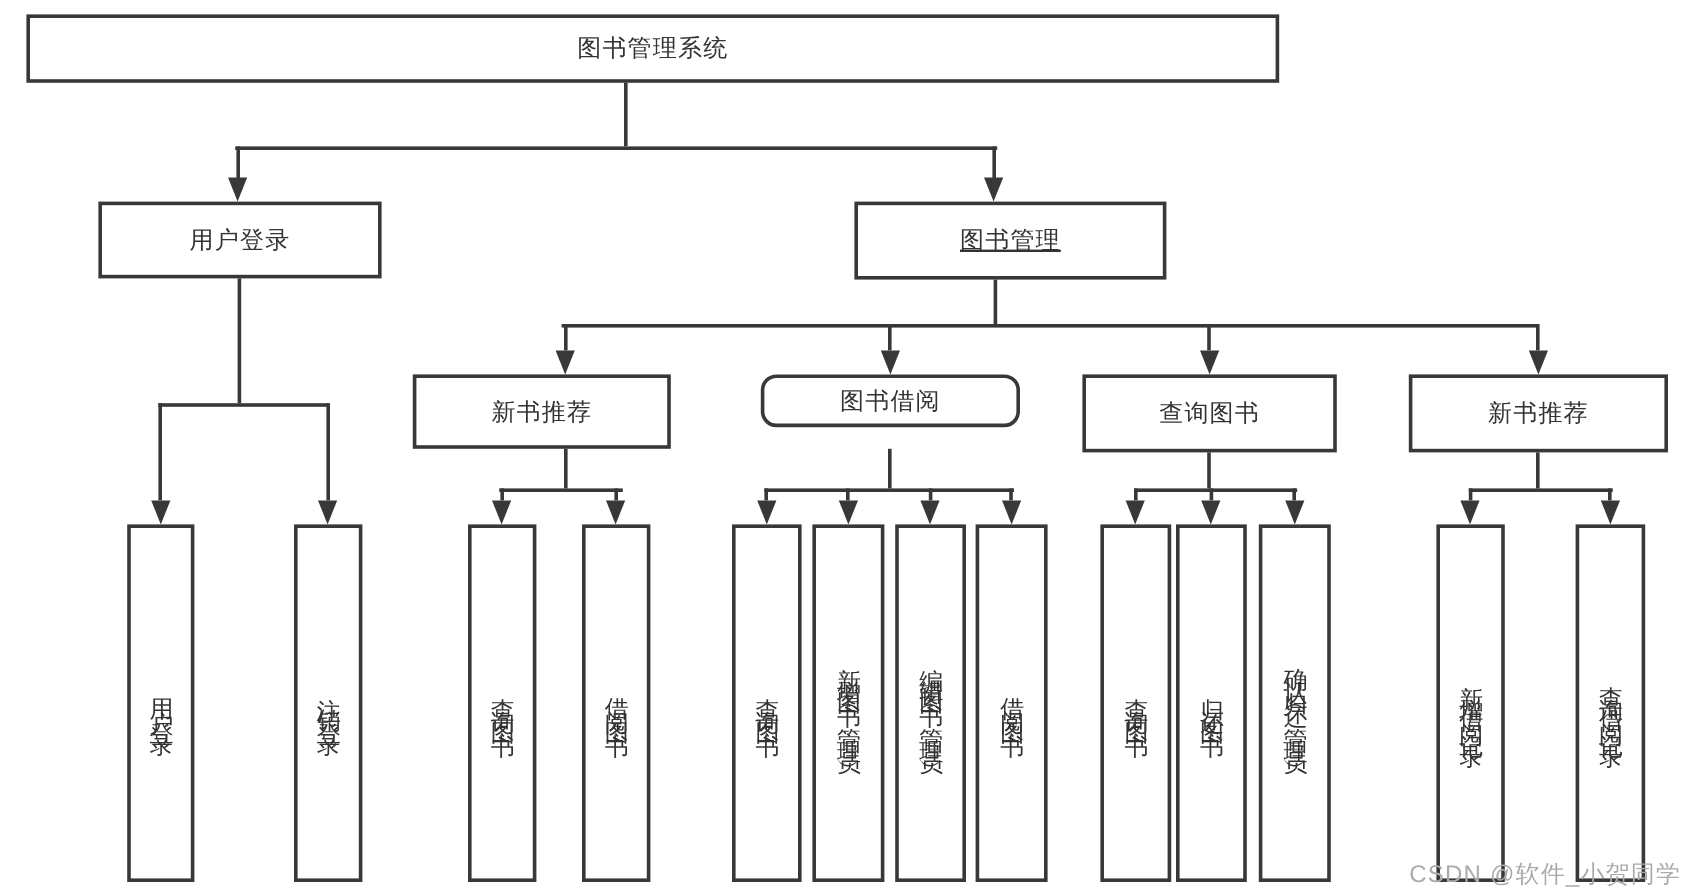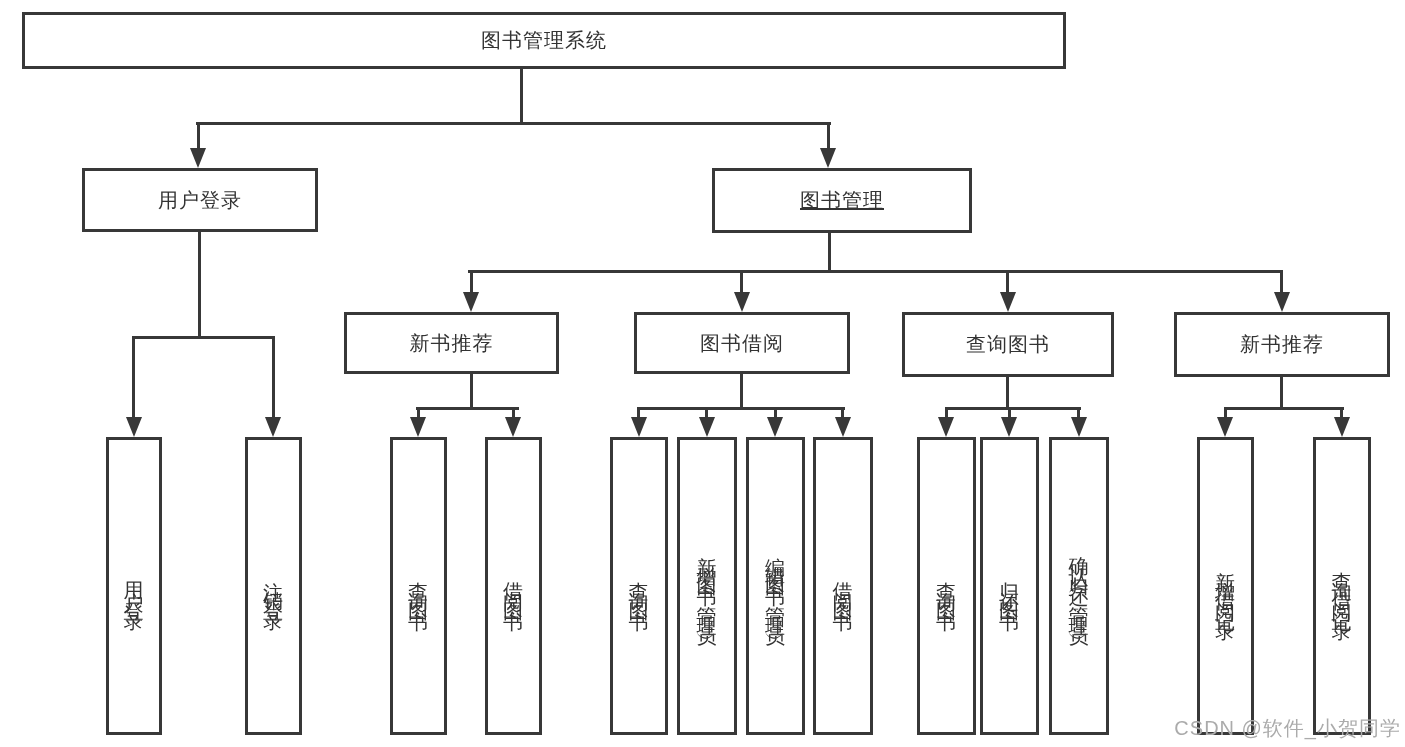--- a/index.html
+++ b/index.html
@@ -65,21 +65,21 @@
   <div class="vl" style="left:740px;top:270px;height:22px;"></div>
   <div class="ah" style="left:734px;top:292px;"></div>
   <div class="vl" style="left:1006px;top:270px;height:22px;"></div>
   <div class="ah" style="left:1000px;top:292px;"></div>
   <div class="vl" style="left:1280px;top:270px;height:22px;"></div>
   <div class="ah" style="left:1274px;top:292px;"></div>
 
   <div class="box hbox" style="left:344px;top:312px;width:215px;height:62px;text-align:right;">
     <span>新书推荐</span>
   </div>
-  <div class="box hbox" style="left:634px;top:312px;width:216px;height:62px;">
+  <div class="box hbox" style="left:634px;top:312px;width:216px;height:44px;border-radius:13px;">
     <span>图书借阅</span>
   </div>
   <div class="box hbox" style="left:902px;top:312px;width:212px;height:65px;">
     <span>查询图书</span>
   </div>
   <div class="box hbox" style="left:1174px;top:312px;width:216px;height:65px;">
     <span>新书推荐</span>
   </div>
 
   <div class="vl" style="left:470px;top:374px;height:33px;"></div>

